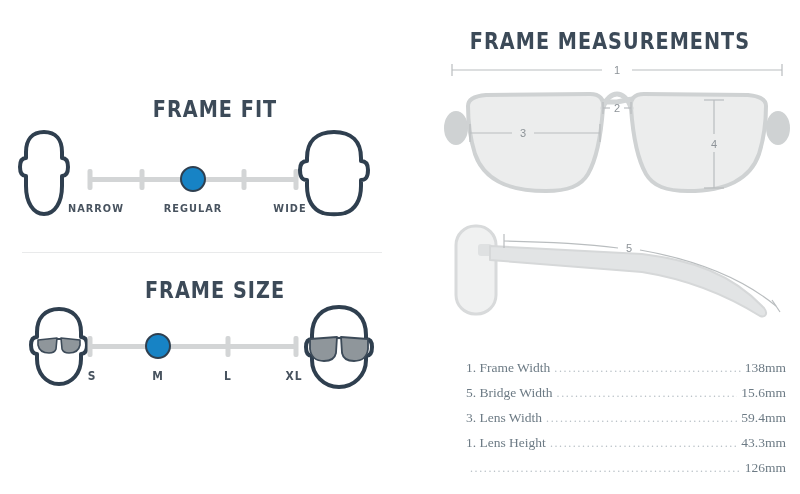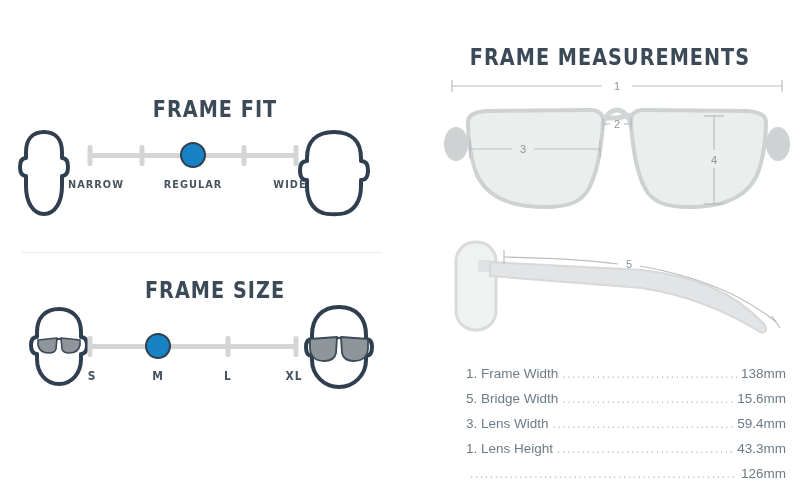--- a/index.html
+++ b/index.html
@@ -25,21 +25,20 @@
   
   .left-col {
     width: 430px;
     position: relative;
     flex: 0 0 430px;
     text-decoration: underline;
   }
   .right-col {
     flex: 1 1 auto;
     position: relative;
-    margin-top: 16px;
   }
 
   .panel-heading {
     text-align: center;
     color: #3c4a58;
     font-weight: bold;
     letter-spacing: 1.1px;
     font-family: "DejaVu Sans", "Liberation Sans", sans-serif;
     font-stretch: condensed;
     transform: scaleX(0.93);
@@ -94,21 +93,21 @@
     top: 0;
   }
   .head-left  { left: 14px; }
   .head-right { left: 296px; }
 
   .slider-wrap {
     position: absolute;
     left: 88px;
     width: 210px;
   }
-  .slider-fit  { top: 12px; }
+  .slider-fit  { top: 36px; }
   .slider-size { top: 26px; }
 
   .track {
     position: relative;
     height: 30px;
   }
   .track-line {
     position: absolute;
     top: 13px;
     left: 0;
@@ -166,25 +165,25 @@
   }
   .side-view {
     position: absolute;
     top: 216px;
     left: 12px;
   }
 
   .meas-list {
     position: absolute;
     left: 36px;
-    top: 350px;
+    top: 360px;
     width: 320px;
     color: #6d7b85;
     font-size: 13.5px;
-    font-family: Liberation Sans, sans-serif;
+    font-family: Liberation Serif, serif;
   }
   .meas-item {
     display: flex;
     align-items: baseline;
     height: 25px;
     white-space: nowrap;
   }
   .meas-name { flex: 0 0 auto; }
   .meas-dots {
     flex: 1 1 auto;

